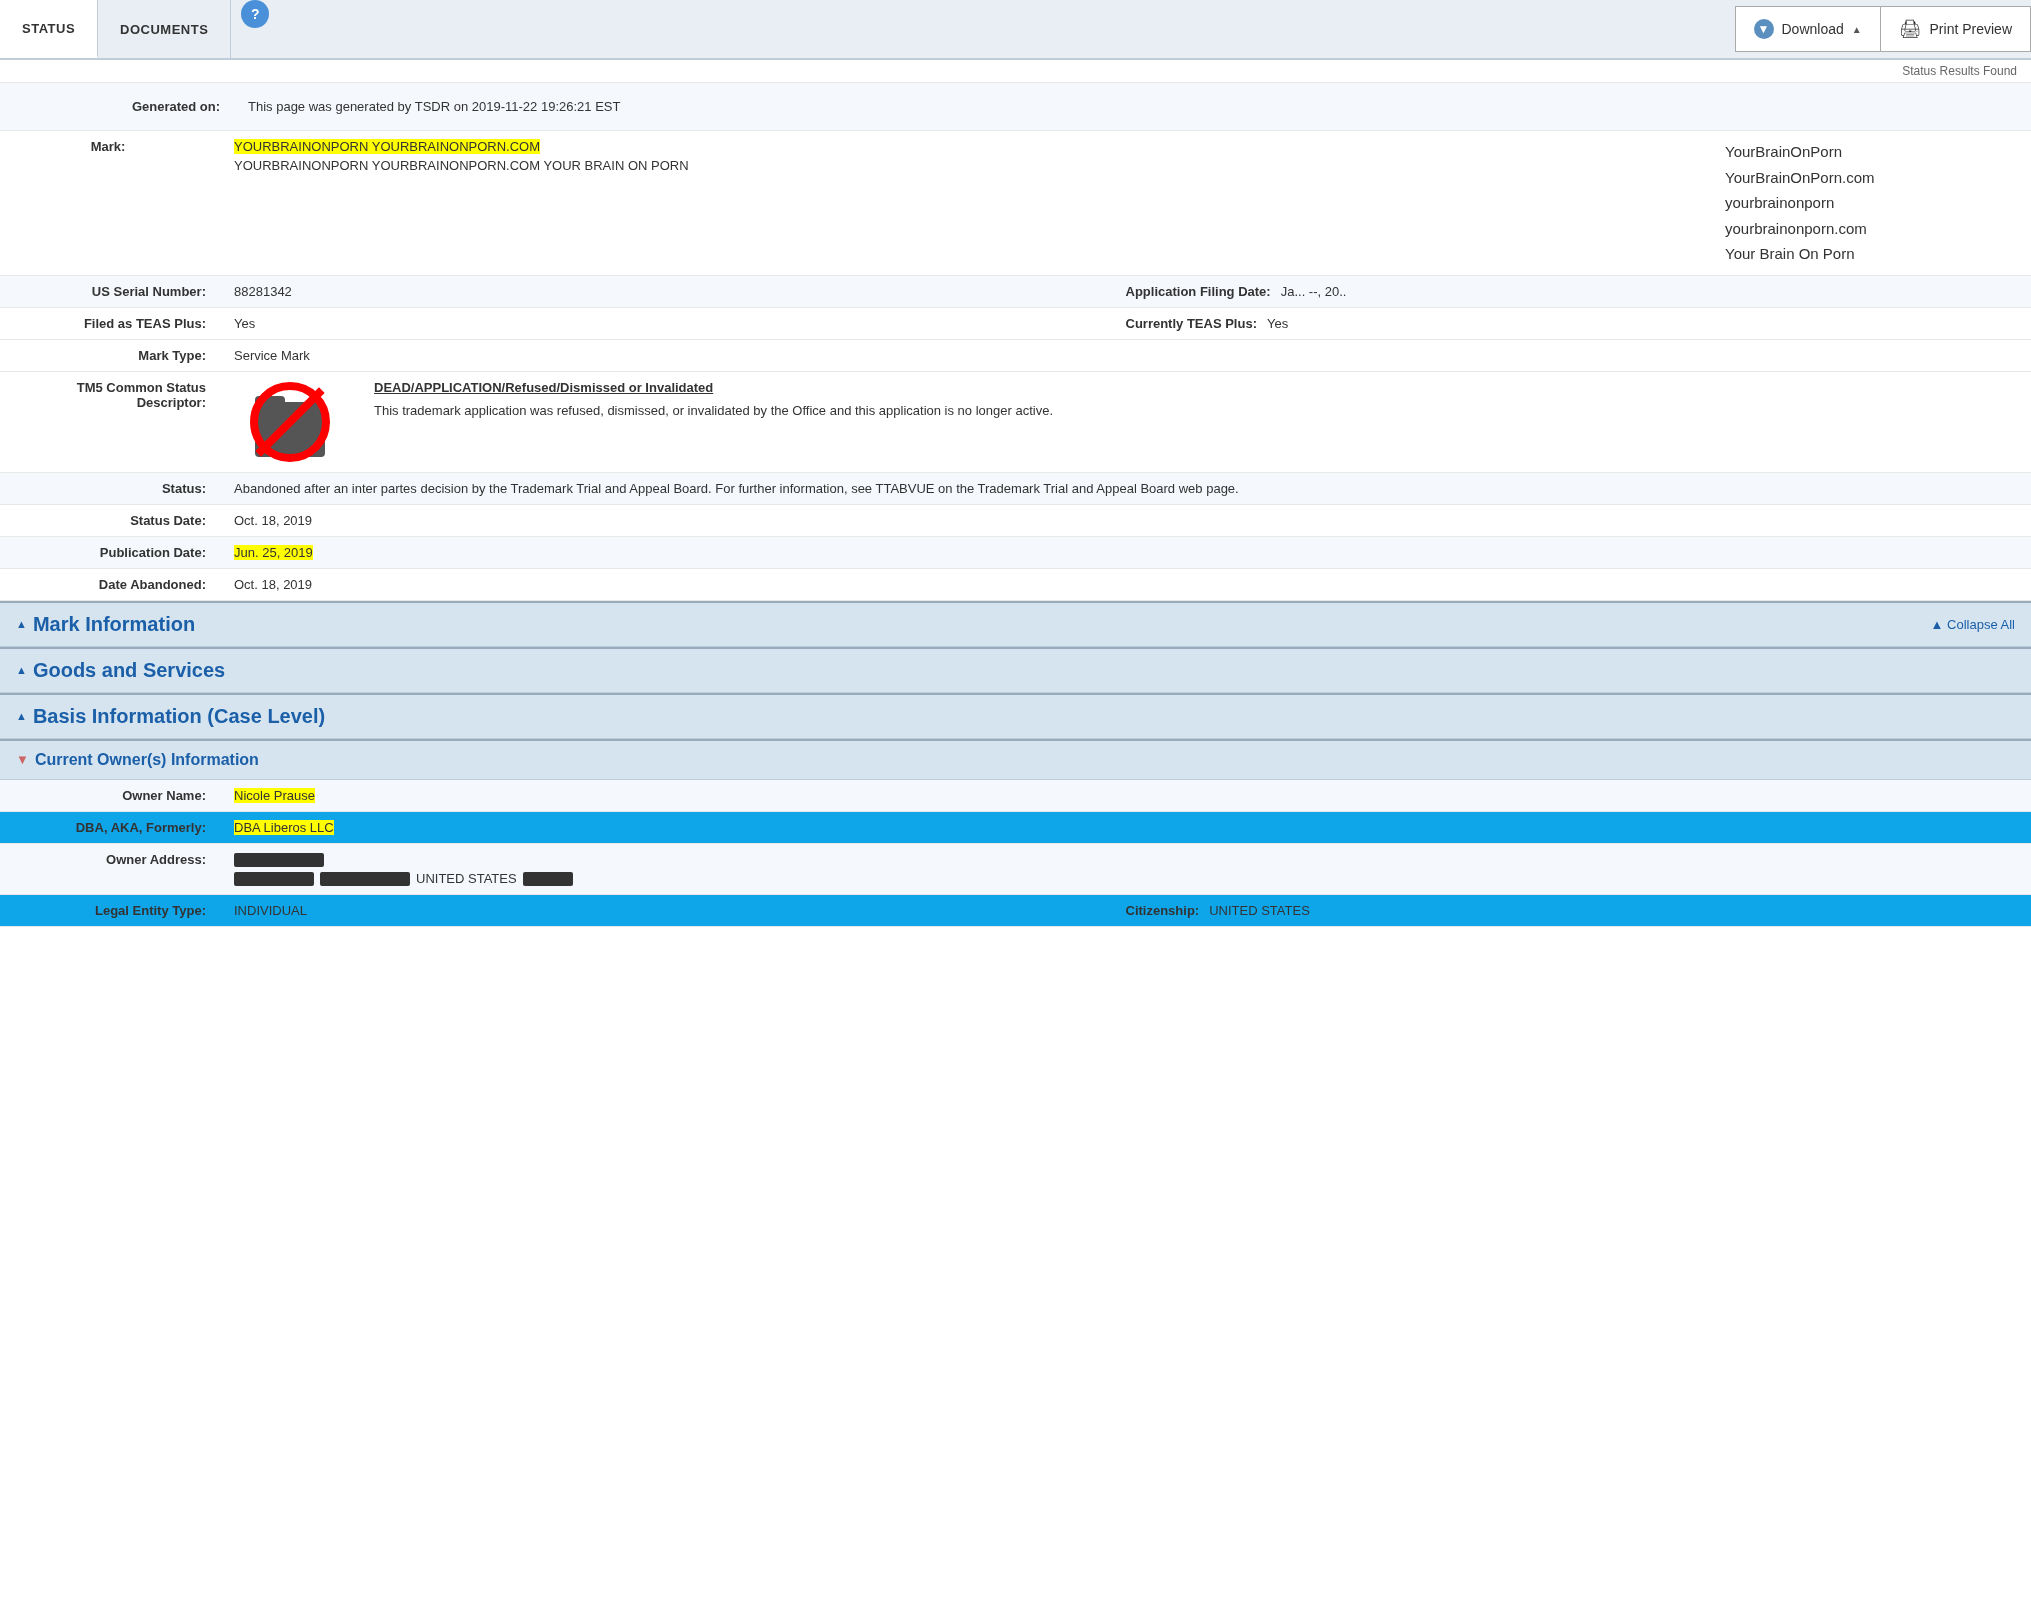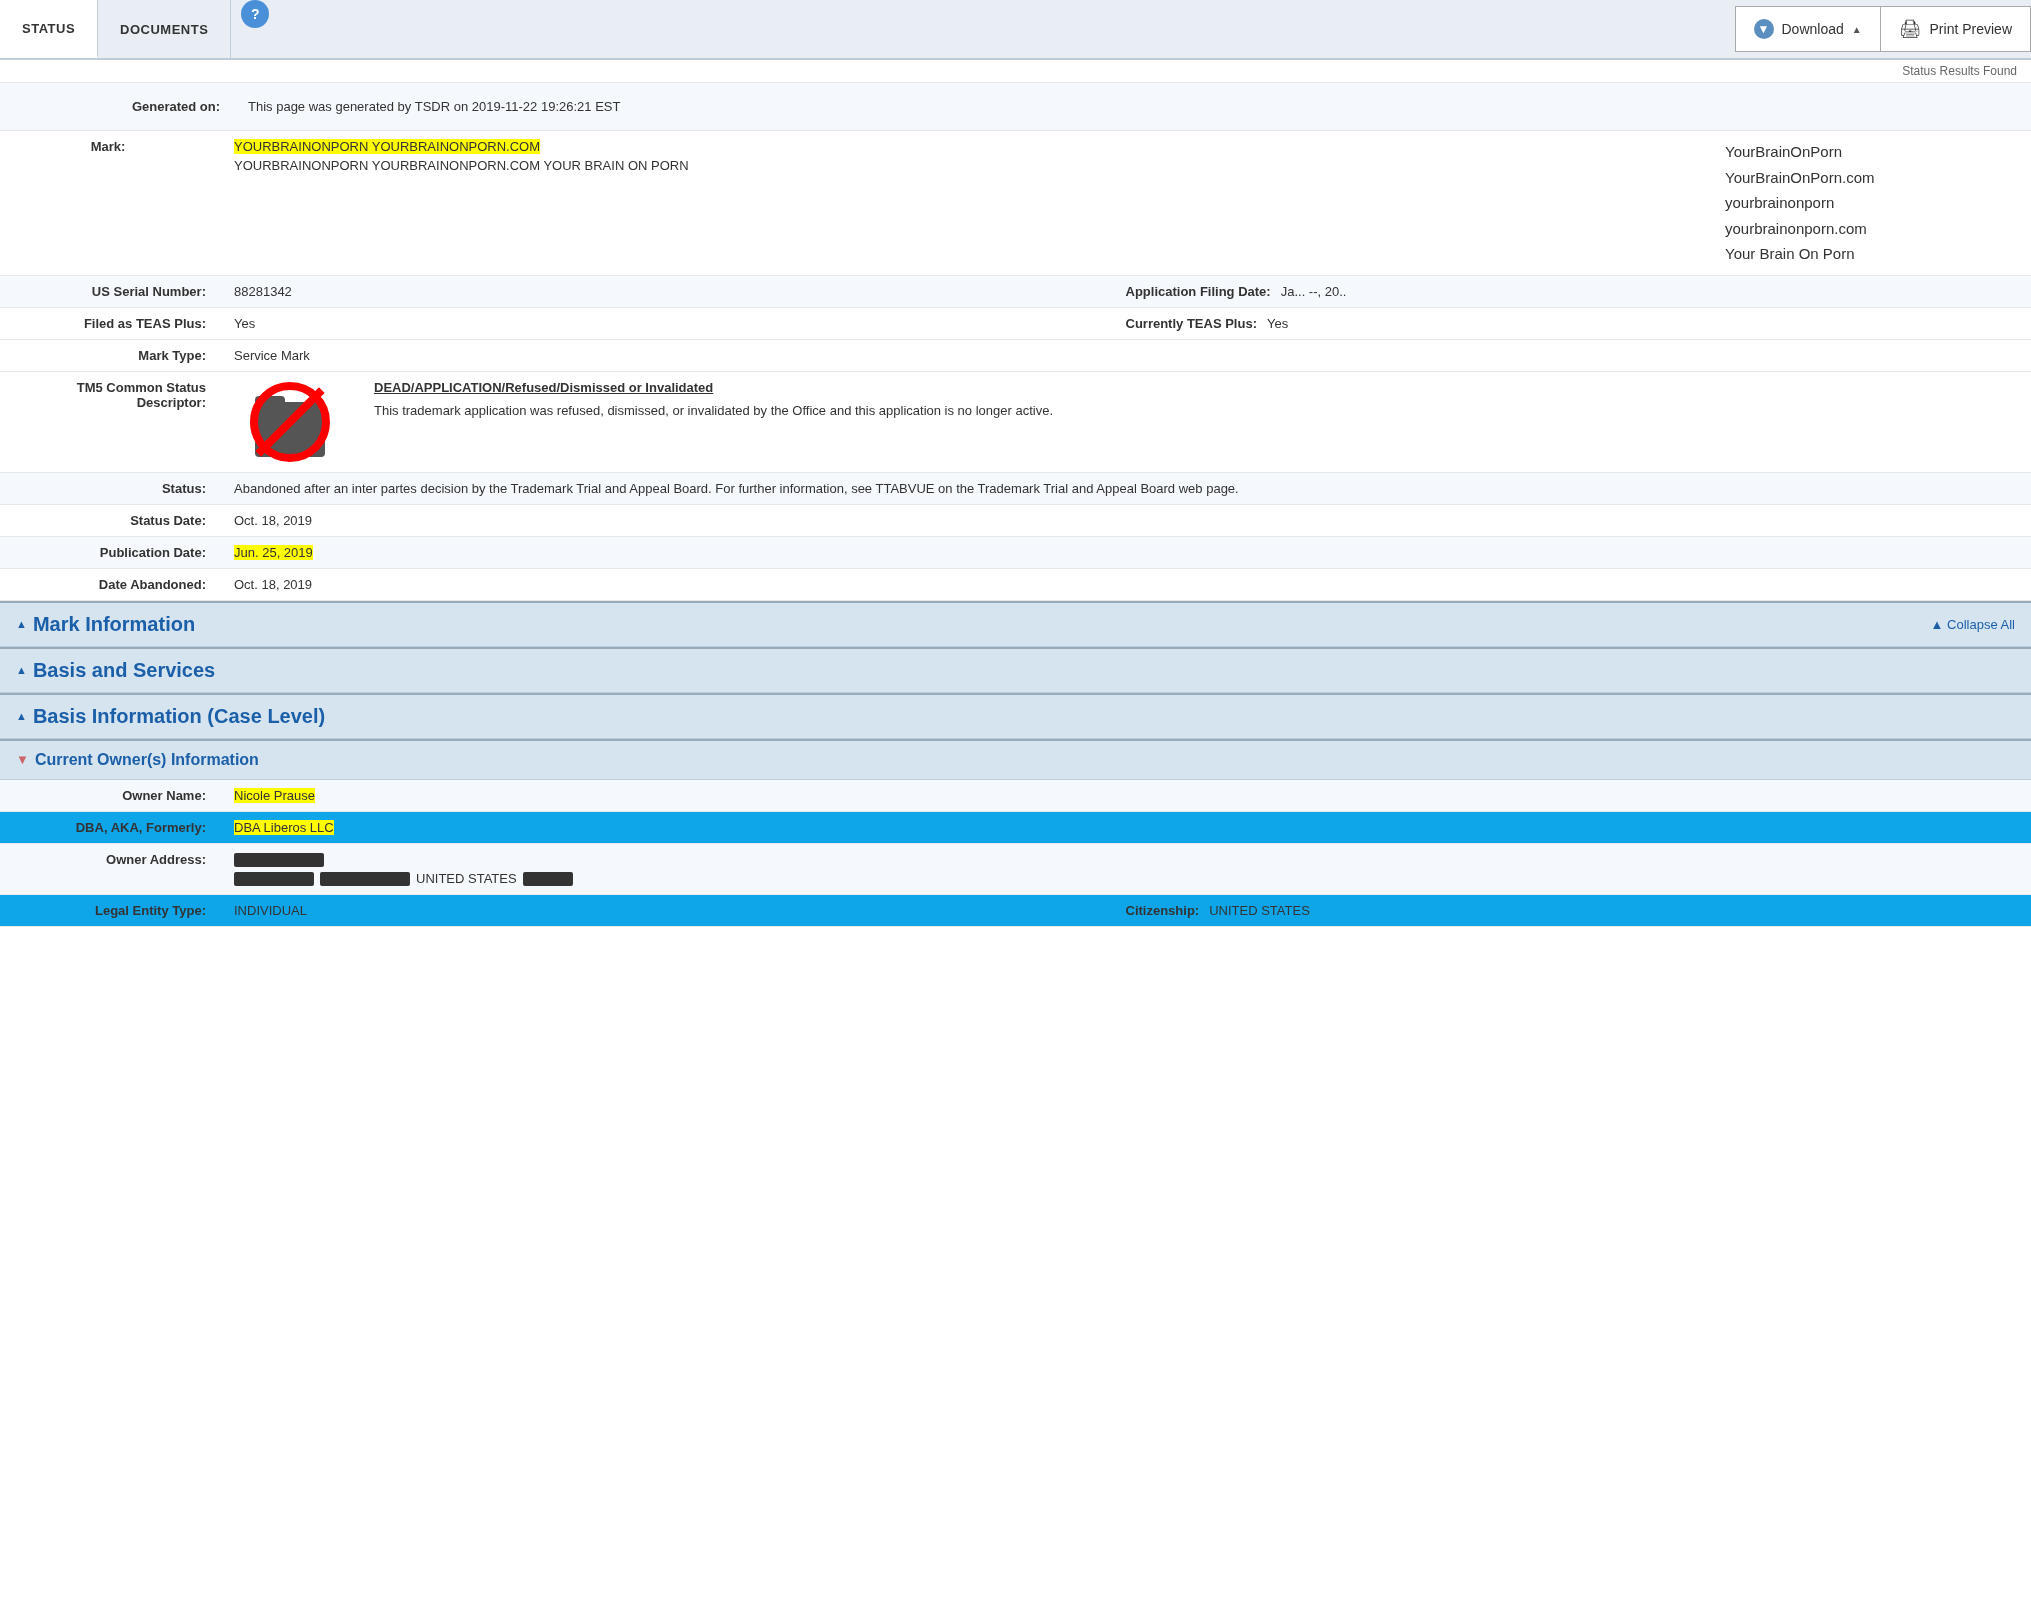--- a/index.html
+++ b/index.html
@@ -412,21 +412,21 @@
     <div style="display:flex; align-items:center; gap:6px;">
       <span class="section-triangle">▲</span>
       <span class="section-title">Mark Information</span>
     </div>
     <a class="collapse-all">▲ Collapse All</a>
   </div>
 
   <div class="section-header" style="margin-top:0;">
     <div style="display:flex; align-items:center; gap:6px;">
       <span class="section-triangle">▲</span>
-      <span class="section-title">Basis and Services</span>
+      <span class="section-title">Goods and Services</span>
     </div>
   </div>
 
   <div class="section-header" style="margin-top:0;">
     <div style="display:flex; align-items:center; gap:6px;">
       <span class="section-triangle">▲</span>
       <span class="section-title">Basis Information (Case Level)</span>
     </div>
   </div>
 

